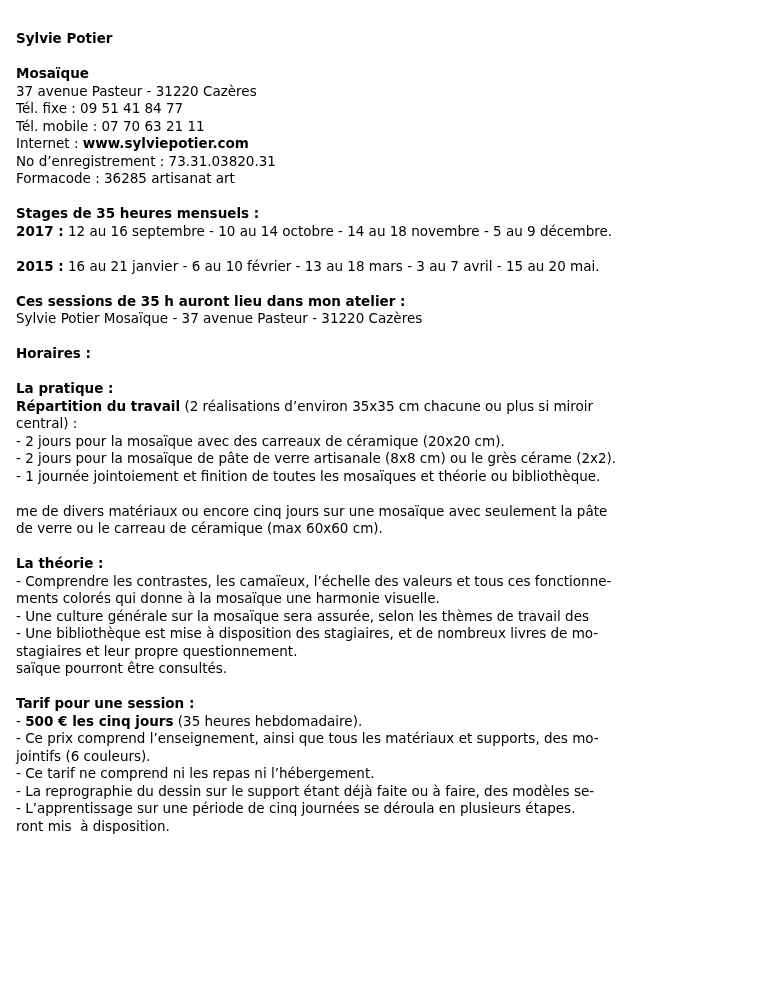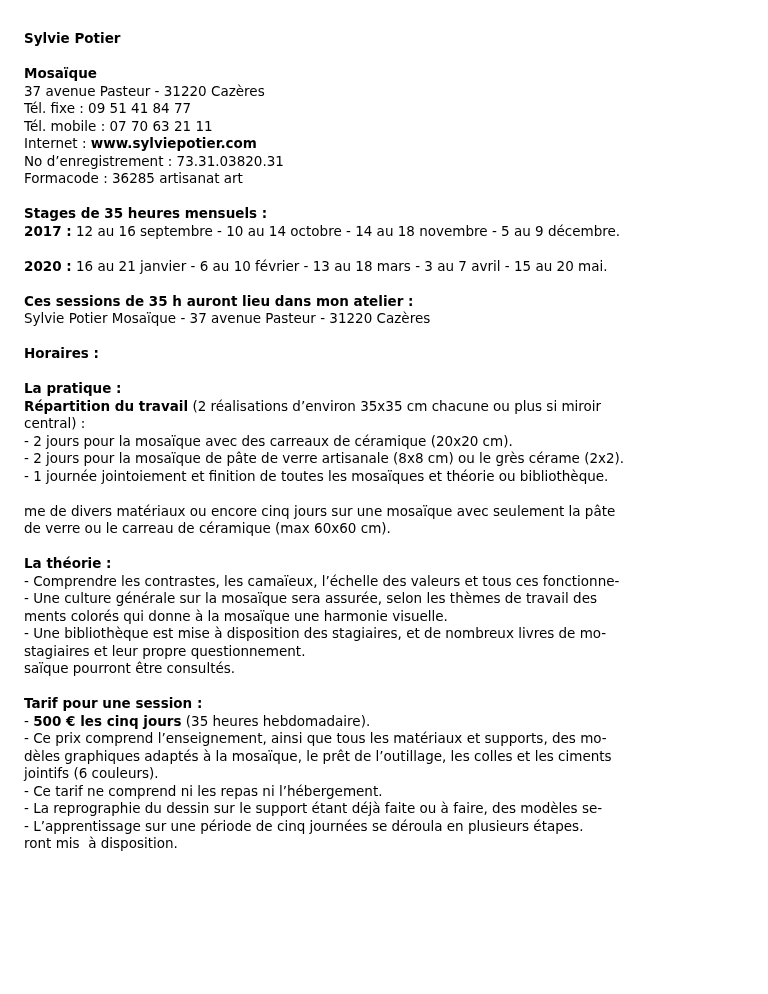--- a/index.html
+++ b/index.html
@@ -4,21 +4,21 @@
 <style>
   html, body {
     margin: 0;
     padding: 0;
     background: #ffffff;
   }
   .page {
     width: 768px;
     height: 994px;
     box-sizing: border-box;
-    padding: 30px 28px 0 24px;
+    padding: 30px 28px 0 16px;
     background: #ffffff;
     color: #000000;
     font-family: "DejaVu Sans", "Liberation Sans", sans-serif;
     font-size: 13.5px;
     line-height: 17.5px;
     overflow: hidden;
   }
   .line {
     white-space: pre-wrap;
     min-height: 17.5px;
@@ -38,48 +38,47 @@
       <div class="line"><span>37 avenue Pasteur - 31220 Cazères</span></div>
       <div class="line"><span>Tél. fixe : 09 51 41 84 77</span></div>
       <div class="line"><span>Tél. mobile : 07 70 63 21 11</span></div>
       <div class="line"><span>Internet : </span><span class="bold">www.sylviepotier.com</span></div>
       <div class="line"><span>No d’enregistrement : 73.31.03820.31</span></div>
       <div class="line"><span>Formacode : 36285 artisanat art</span></div>
       <div class="line">&nbsp;</div>
       <div class="line"><span class="bold">Stages de 35 heures mensuels :</span></div>
       <div class="line"><span class="bold">2017 :</span><span> 12 au 16 septembre - 10 au 14 octobre - 14 au 18 novembre - 5 au 9 décembre.</span></div>
       <div class="line">&nbsp;</div>
-      <div class="line"><span class="bold">2020 :</span><span> 16 au 21 janvier - 6 au 10 février - 13 au 18 mars - 3 au 7 avril - 15 au 20 mai.</span></div>
+      <div class="line"><span class="bold">2015 :</span><span> 16 au 21 janvier - 6 au 10 février - 13 au 18 mars - 3 au 7 avril - 15 au 20 mai.</span></div>
       <div class="line">&nbsp;</div>
       <div class="line"><span class="bold">Ces sessions de 35 h auront lieu dans mon atelier :</span></div>
       <div class="line"><span>Sylvie Potier Mosaïque - 37 avenue Pasteur - 31220 Cazères</span></div>
       <div class="line">&nbsp;</div>
       <div class="line"><span class="bold">Horaires :</span></div>
       <div class="line">&nbsp;</div>
       <div class="line"><span class="bold">La pratique :</span></div>
       <div class="line"><span class="bold">Répartition du travail</span><span> (2 réalisations d’environ 35x35 cm chacune ou plus si miroir</span></div>
       <div class="line"><span>central) :</span></div>
       <div class="line"><span>- 2 jours pour la mosaïque avec des carreaux de céramique (20x20 cm).</span></div>
       <div class="line"><span>- 2 jours pour la mosaïque de pâte de verre artisanale (8x8 cm) ou le grès cérame (2x2).</span></div>
       <div class="line"><span>- 1 journée jointoiement et finition de toutes les mosaïques et théorie ou bibliothèque.</span></div>
       <div class="line">&nbsp;</div>
       <div class="line"><span>me de divers matériaux ou encore cinq jours sur une mosaïque avec seulement la pâte</span></div>
       <div class="line"><span>de verre ou le carreau de céramique (max 60x60 cm).</span></div>
       <div class="line">&nbsp;</div>
       <div class="line"><span class="bold">La théorie :</span></div>
       <div class="line"><span>- Comprendre les contrastes, les camaïeux, l’échelle des valeurs et tous ces fonctionne-</span></div>
+      <div class="line"><span>ments colorés qui donne à la mosaïque une harmonie visuelle.</span></div>
       <div class="line"><span>- Une culture générale sur la mosaïque sera assurée, selon les thèmes de travail des</span></div>
-      <div class="line"><span>ments colorés qui donne à la mosaïque une harmonie visuelle.</span></div>
       <div class="line"><span>- Une bibliothèque est mise à disposition des stagiaires, et de nombreux livres de mo-</span></div>
       <div class="line"><span>stagiaires et leur propre questionnement.</span></div>
       <div class="line"><span>saïque pourront être consultés.</span></div>
       <div class="line">&nbsp;</div>
       <div class="line"><span class="bold">Tarif pour une session :</span></div>
       <div class="line"><span>- </span><span class="bold">500 € les cinq jours</span><span> (35 heures hebdomadaire).</span></div>
       <div class="line"><span>- Ce prix comprend l’enseignement, ainsi que tous les matériaux et supports, des mo-</span></div>
-      <div class="line"><span>dèles graphiques adaptés à la mosaïque, le prêt de l’outillage, les colles et les ciments</span></div>
       <div class="line"><span>jointifs (6 couleurs).</span></div>
       <div class="line"><span>- Ce tarif ne comprend ni les repas ni l’hébergement.</span></div>
       <div class="line"><span>- La reprographie du dessin sur le support étant déjà faite ou à faire, des modèles se-</span></div>
       <div class="line"><span>- L’apprentissage sur une période de cinq journées se déroula en plusieurs étapes.</span></div>
       <div class="line"><span>ront mis  à disposition.</span></div>
     </div>
 </div>
 
 </body></html>

